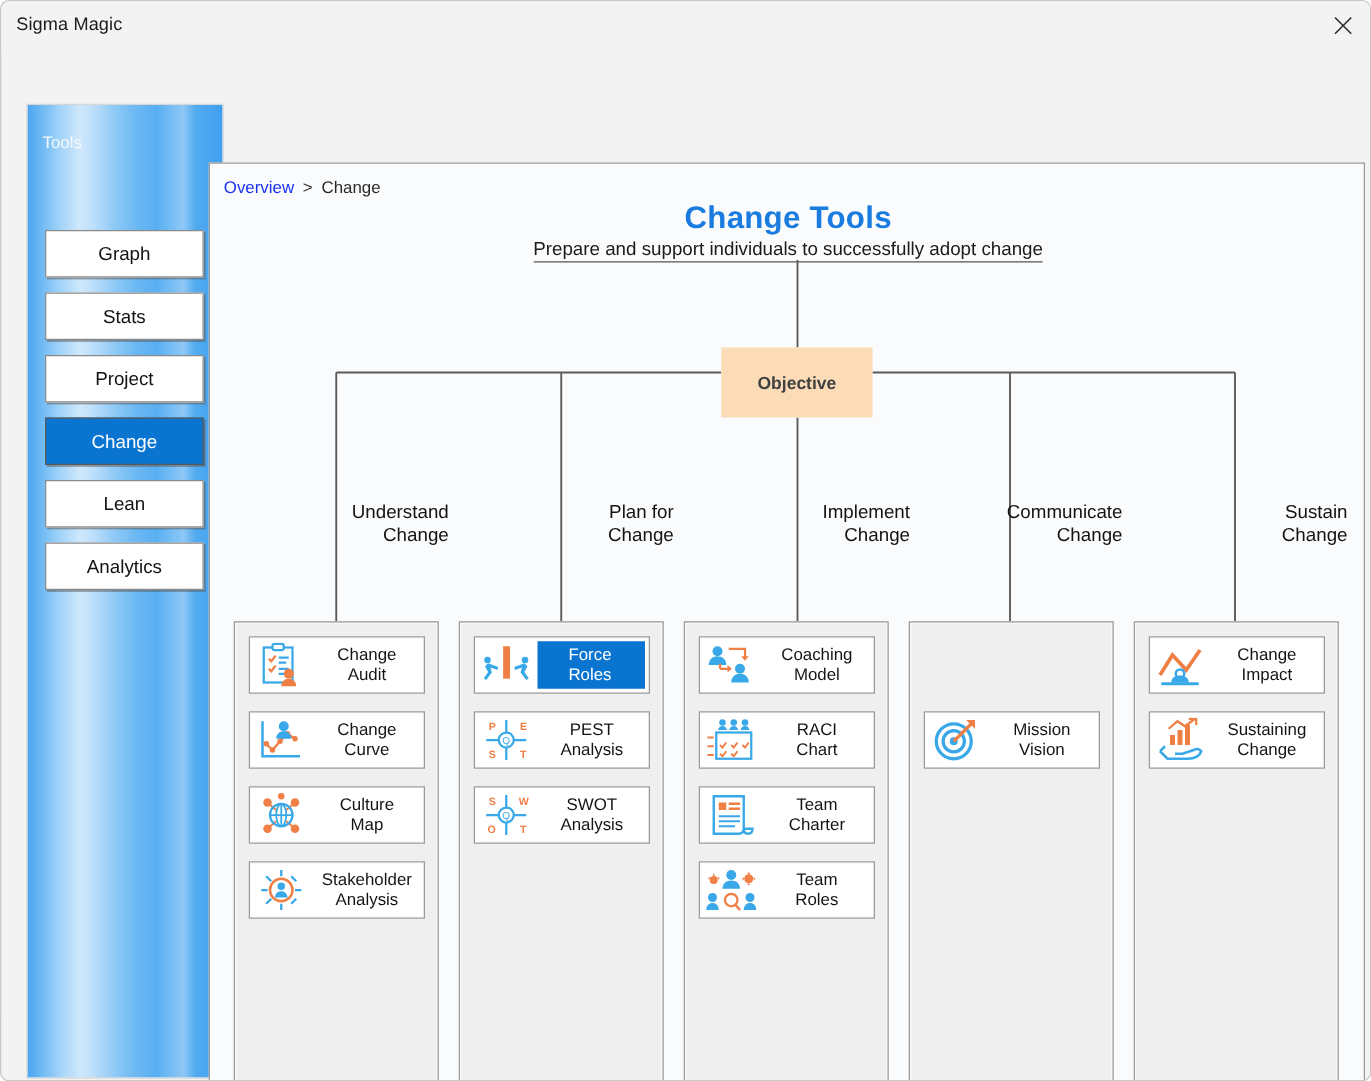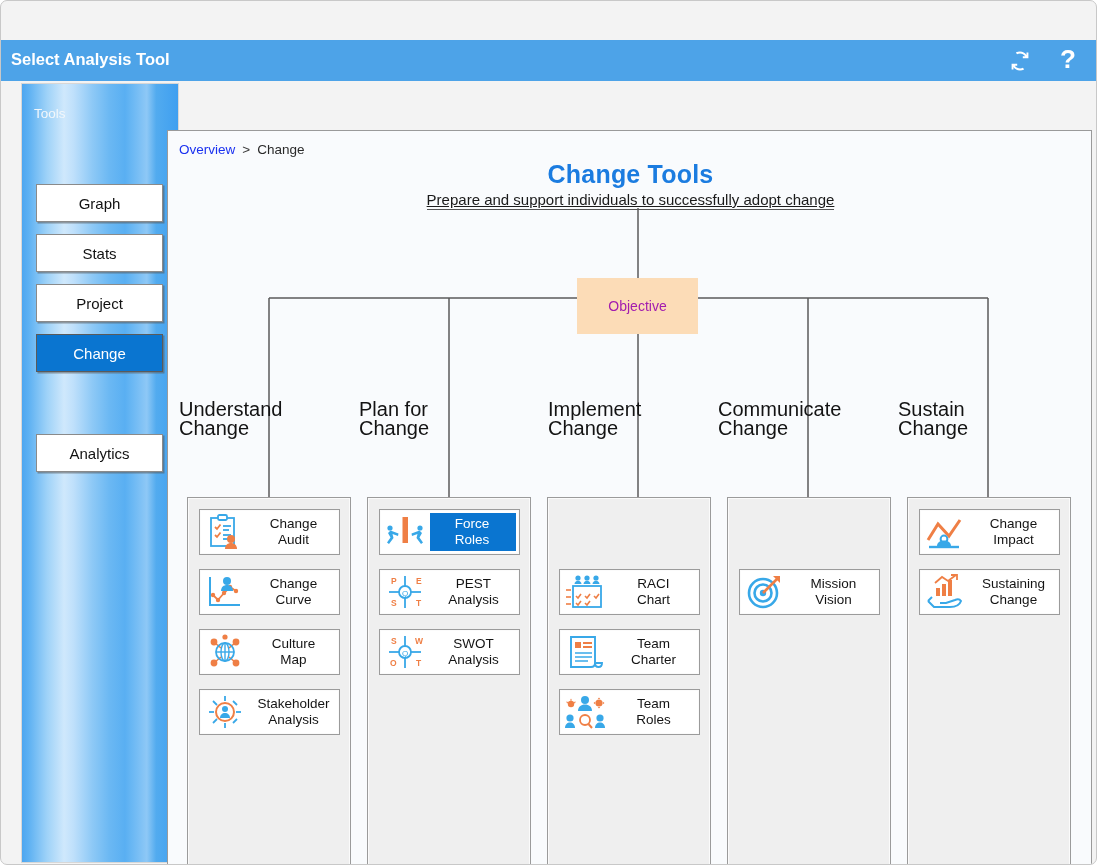--- a/index.html
+++ b/index.html
@@ -98,40 +98,40 @@
   #maintitle {
     position: absolute; left: 0; top: 29px; width: 925px;
     text-align: center;
     font-size: 25px; font-weight: bold; color: #1b7ce0;
     letter-spacing: .2px;
   }
   #subtitle {
     position: absolute; left: 0; top: 60px; width: 925px;
     text-align: center; font-size: 15px; color: #1a1a1a;
   }
-  #subtitle span { border-bottom: 1px solid #555; padding-bottom: 1px; text-decoration: underline; }
+  #subtitle span { border-bottom: 1px solid #555; padding-bottom: 1px; }
 
   
   #tree {
     position: absolute; left: 0; top: 0; width: 925px; height: 774px;
     pointer-events: none;
   }
 
   
   #objective {
     position: absolute; left: 409px; top: 147px; width: 121px; height: 56px;
     background: #fcdcb7;
     display: flex; align-items: center; justify-content: center;
-    font-size: 14px; font-weight: normal; color: #a21caf;
+    font-size: 14px; font-weight: bold; color: #404040;
   }
 
   
   .cathead {
     position: absolute; top: 269px; width: 180px;
-    text-align: left; font-size: 20px; color: #131313; line-height: 19px;
+    text-align: right; font-size: 15px; color: #131313; line-height: 19px;
   }
 
   
   .colpanel {
     position: absolute; top: 366px; width: 164px; height: 388px;
     background: #efefef;
     border: 1px solid #9b9b9b;
     box-shadow: inset 0 0 0 1px #fbfbfb;
   }
 
@@ -157,38 +157,37 @@
     align-self: stretch; display: flex; flex-direction: column;
     align-items: center; justify-content: center;
     margin: 3px 3px 3px 0;
   }
 </style>
 </head>
 <body>
 
 <div id="app">
 
-
-  <div id="apphdr">
-    <div class="atitle">Select Analysis Tool</div>
-    <div class="hicon" id="icon-refresh">
-      <svg width="24" height="24" viewBox="0 0 24 24" fill="#ffffff">
-        <path d="M12 4.5c2.2 0 4.1 1.1 5.2 2.8l-2.4 0 0 1.9 5.6 0 0-5.6-1.9 0 0 2.3C17.1 3.7 14.7 2.4 12 2.4c-1.5 0-2.9.4-4.1 1.1l1.1 1.7c.9-.5 1.9-.7 3-.7z"></path>
-        <path d="M12 19.5c-2.2 0-4.1-1.1-5.2-2.8l2.4 0 0-1.9-5.6 0 0 5.6 1.9 0 0-2.3c1.4 2.2 3.8 3.5 6.5 3.5 1.5 0 2.9-.4 4.1-1.1l-1.1-1.7c-.9.5-1.9.7-3 .7z"></path>
-      </svg>
-    </div>
-    <div class="hicon" id="icon-help">?</div>
+  <div id="titlebar">
+    <div class="wtitle">Sigma Magic</div>
+    <div id="closebtn">
+      <svg width="15" height="15" viewBox="0 0 15 15">
+          <path d="M1 1 L14 14 M14 1 L1 14" stroke="#303030" stroke-width="1.3" fill="none"></path>
+        </svg>
+    </div>
   </div>
+
 
   <div id="sidebar">
     <div class="slabel">Tools</div>
     <div class="sbtn" style="top:100px">Graph</div>
     <div class="sbtn" style="top:150px">Stats</div>
     <div class="sbtn" style="top:200px">Project</div>
     <div class="sbtn sel" style="top:250px">Change</div>
+    <div class="sbtn" style="top:300px">Lean</div>
     <div class="sbtn" style="top:350px">Analytics</div>
   </div>
 
   <div id="main">
 
     <div id="crumb">
       <span class="lnk">Overview</span><span class="sep">&gt;</span><span class="cur">Change</span>
     </div>
 
     <div id="maintitle">Change Tools</div>
@@ -378,20 +377,39 @@
           </svg>
         </span>
         <span class="tlabel">
           <span>SWOT</span><br>
           <span>Analysis</span>
         </span>
       </div>
     </div>
 
     <div class="colpanel" style="left:379px">
+      <div class="tile" style="top:11px">
+        <span class="ticon">
+          <svg width="40" height="36" viewBox="0 0 40 36">
+            <circle cx="9" cy="7" r="4" fill="#38a8e8"></circle>
+            <path d="M2 18c0-4.5 3.2-7 7-7s7 2.5 7 7z" fill="#38a8e8"></path>
+            <circle cx="27" cy="21" r="4" fill="#38a8e8"></circle>
+            <path d="M20 32c0-4.5 3.2-7 7-7s7 2.5 7 7z" fill="#38a8e8"></path>
+            <path d="M18 5 L31 5 L31 13" stroke="#ef7f45" stroke-width="1.8" fill="none"></path>
+            <path d="M28 11 l3 3.5 3-3.5z" fill="#ef7f45"></path>
+            <path d="M11 21 L18 21" stroke="#ef7f45" stroke-width="1.8" fill="none"></path>
+            <path d="M11 17 L11 21" stroke="#ef7f45" stroke-width="1.8" fill="none"></path>
+            <path d="M17 18 l3.5 3 -3.5 3z" fill="#ef7f45"></path>
+          </svg>
+        </span>
+        <span class="tlabel">
+          <span>Coaching</span><br>
+          <span>Model</span>
+        </span>
+      </div>
       <div class="tile" style="top:71px">
         <span class="ticon">
           <svg width="40" height="36" viewBox="0 0 40 36">
             <g fill="#38a8e8">
               <circle cx="13" cy="4" r="2.6"></circle>
                 <path d="M9.5 10c0-2 1.6-3.3 3.5-3.3s3.5 1.3 3.5 3.3z"></path>
               <circle cx="22" cy="4" r="2.6"></circle>
                 <path d="M18.5 10c0-2 1.6-3.3 3.5-3.3s3.5 1.3 3.5 3.3z"></path>
               <circle cx="31" cy="4" r="2.6"></circle>
                 <path d="M27.5 10c0-2 1.6-3.3 3.5-3.3s3.5 1.3 3.5 3.3z"></path>

